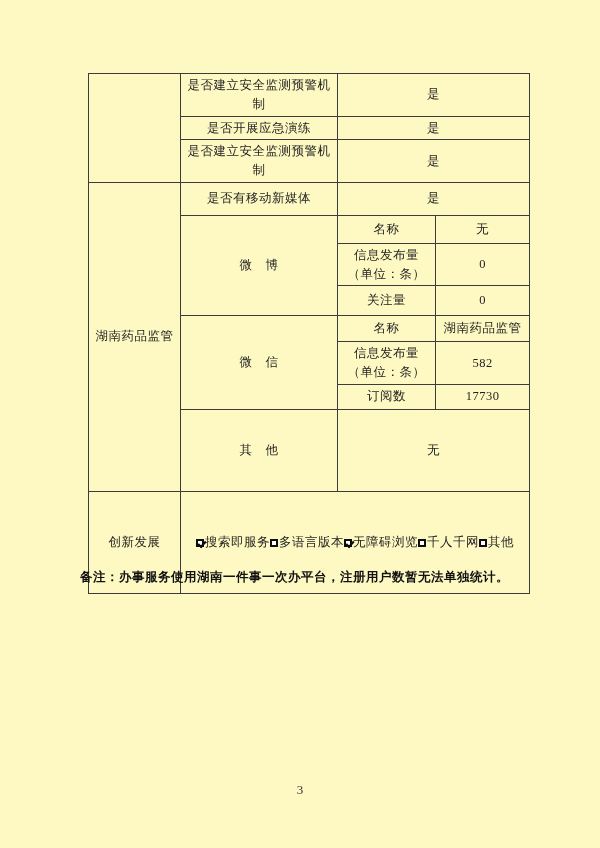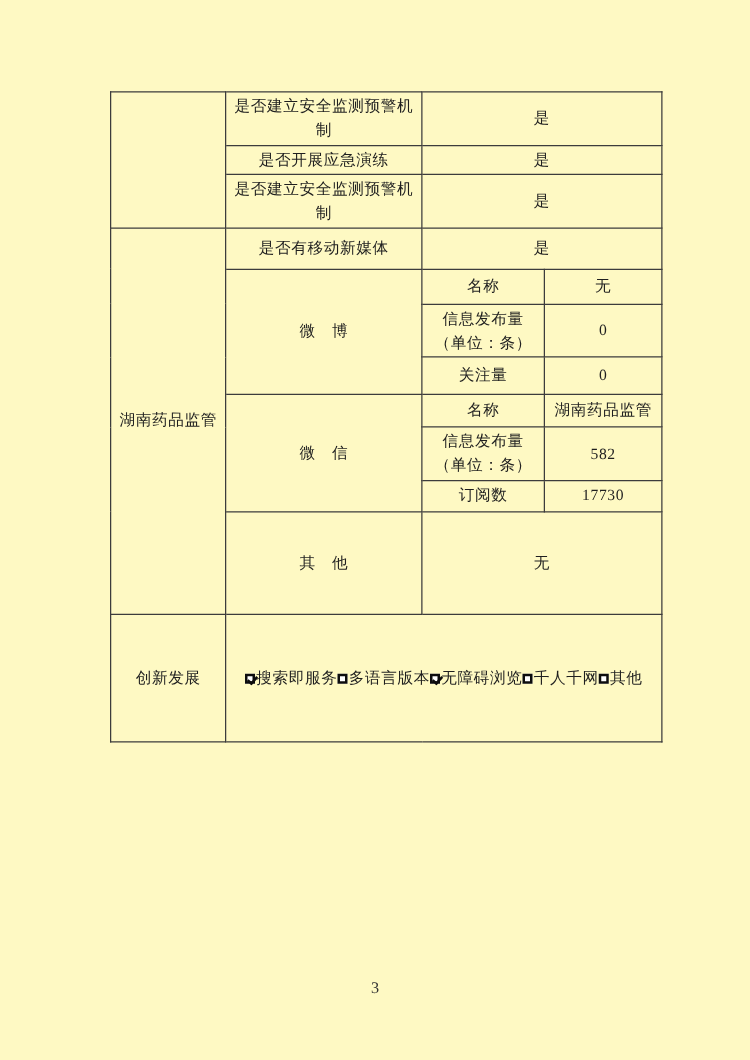--- a/index.html
+++ b/index.html
@@ -157,16 +157,17 @@
 
       <tr style="height:102px">
         <td>创新发展</td>
         <td colspan="3">
           <span class="cb-line"><span class="cb-item"><span class="cb checked"></span><span>搜索即服务</span></span><span class="cb-item"><span class="cb"></span><span>多语言版本</span></span><span class="cb-item"><span class="cb checked"></span><span>无障碍浏览</span></span><span class="cb-item"><span class="cb"></span><span>千人千网</span></span><span class="cb-item"><span class="cb"></span><span>其他</span></span></span>
         </td>
       </tr>
     </tbody>
   </table>
 
+  <p class="note">备注：办事服务使用湖南一件事一次办平台，注册用户数暂无法单独统计。</p>
 
   <div class="pageno">3</div>
 
 </div>
 
 </body></html>

